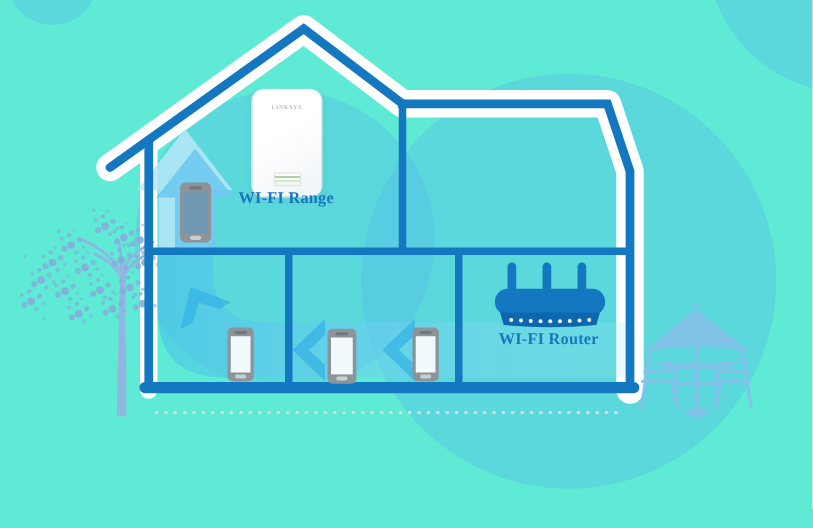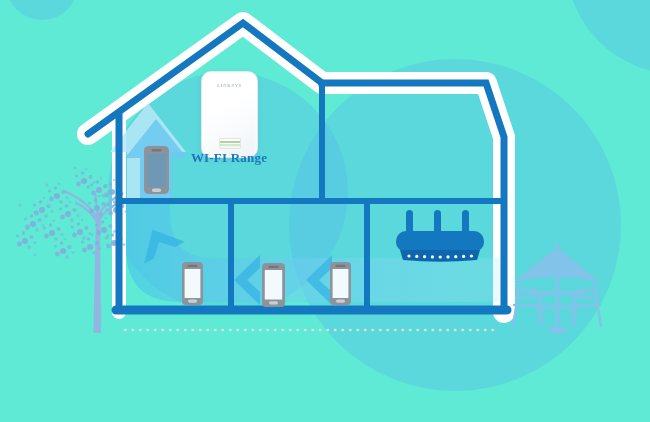--- a/index.html
+++ b/index.html
@@ -186,14 +186,15 @@
 </svg>
 
 <div class="extender">
   <div class="extender-brand">LINKSYS</div>
   <div class="extender-sticker"></div>
 </div>
 
 <div class="label extender-label">
   <div>WI-FI Range</div>
 </div>
+<div class="label router-label">WI-FI Router</div>
 
 </div>
 
 </body></html>

